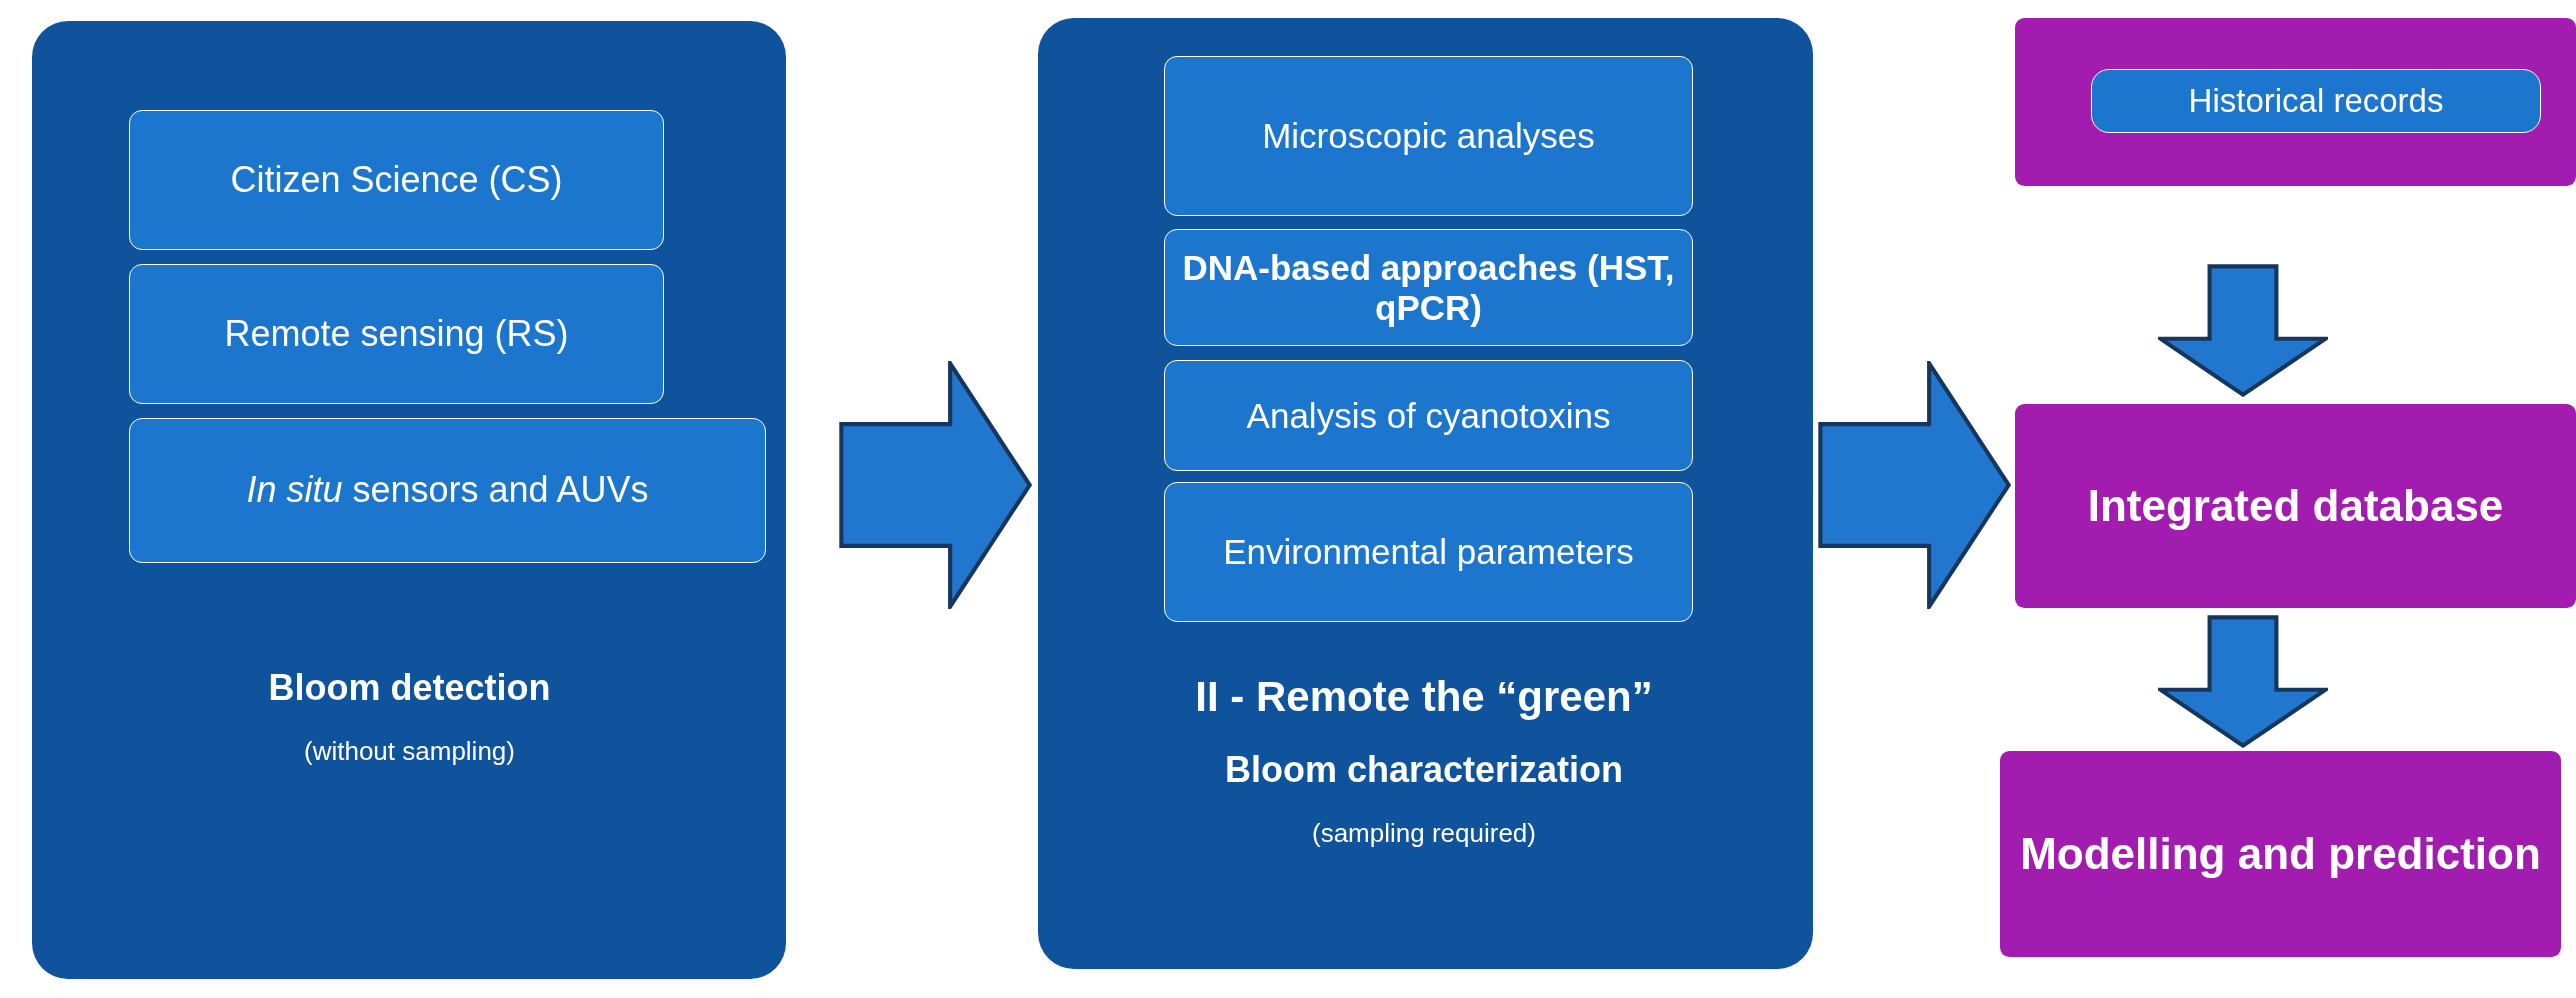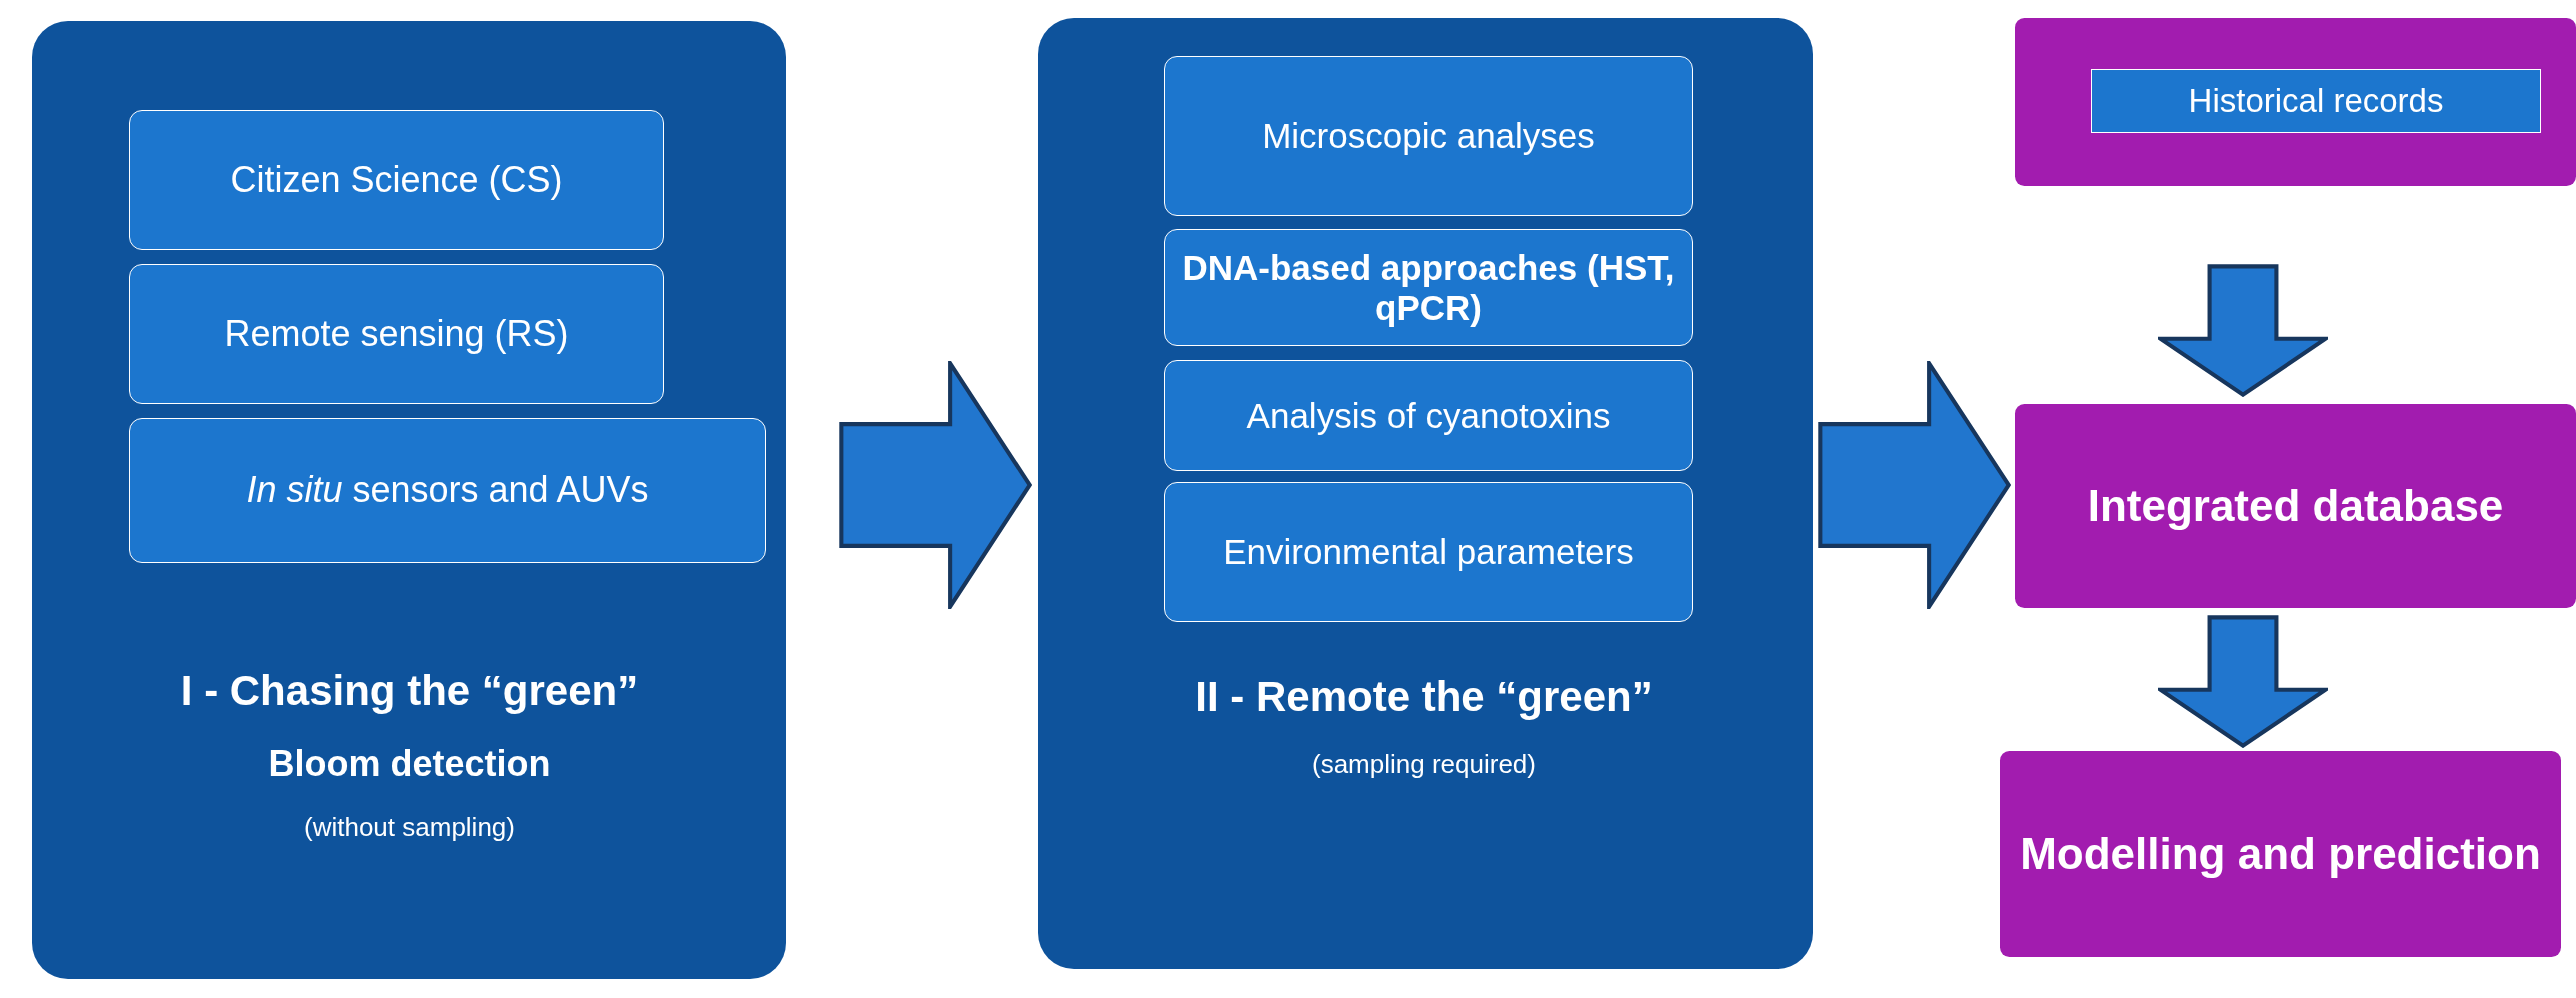--- a/index.html
+++ b/index.html
@@ -93,21 +93,21 @@
     font-weight: bold;
     line-height: 1.12;
   }
   #box-historical { left: 2015px; top: 17.5px;   width: 561px; height: 168px; }
   #box-database   { left: 2015px; top: 404px;  width: 561px; height: 204px; font-size: 44px; }
   #box-modelling  { left: 2000px; top: 751px; width: 561px; height: 206px; font-size: 44px; }
 
   
   #pill-historical {
     left: 2091px; top: 69px; width: 450px; height: 64px;
-    font-size: 33px; font-weight: normal; border-radius: 0;
+    font-size: 33px; font-weight: normal; border-radius: 18px;
   }
 
   
   .arrow { position: absolute; }
   .arrow svg { display: block; width: 100%; height: 100%; }
   #arrow-1-2 { left: 839px; top: 361px;  width: 193px; height: 248px; }
   #arrow-2-3 { left: 1818px; top: 361px;  width: 193px; height: 248px; }
   #arrow-hist-db { left: 2158px; top: 264px;  width: 170px; height: 133px; }
   #arrow-db-model { left: 2158px; top: 615px; width: 170px; height: 133px; }
 </style>
@@ -122,21 +122,20 @@
 
 <div class="pill" id="pill-rs">
   <span class="pill-text">Remote sensing (RS)</span>
 </div>
 
 <div class="pill" id="pill-situ">
   <span class="pill-text"><i>In situ</i><span> sensors and AUVs</span></span>
 </div>
 
 <div class="stage-caption" id="caption-1">
-  <div class="caption-title">I - Chasing the “green”</div>
   <div class="caption-sub">Bloom detection</div>
   <div class="caption-note">(without  sampling)</div>
 </div>
 
 <div class="arrow" id="arrow-1-2">
   <svg viewBox="0 0 330 424" preserveAspectRatio="none" xmlns="http://www.w3.org/2000/svg">
     <polygon points="4,108 190,108 190,4 326,212 190,420 190,316 4,316" fill="#2176CE" stroke="#17365D" stroke-width="7" stroke-linejoin="miter"></polygon>
   </svg>
 </div>
 
@@ -153,20 +152,21 @@
 <div class="pill" id="pill-cyano">
   <span class="pill-text">Analysis of cyanotoxins</span>
 </div>
 
 <div class="pill" id="pill-env">
   <span class="pill-text">Environmental parameters</span>
 </div>
 
 <div class="stage-caption" id="caption-2">
   <div class="caption-title">II - Remote the “green”</div>
+  <div class="caption-sub">Bloom characterization</div>
   <div class="caption-note">(sampling required)</div>
 </div>
 
 <div class="arrow" id="arrow-2-3">
   <svg viewBox="0 0 330 424" preserveAspectRatio="none" xmlns="http://www.w3.org/2000/svg">
     <polygon points="4,108 190,108 190,4 326,212 190,420 190,316 4,316" fill="#2176CE" stroke="#17365D" stroke-width="7" stroke-linejoin="miter"></polygon>
   </svg>
 </div>
 
 <div class="dark-box" id="box-historical"></div>

